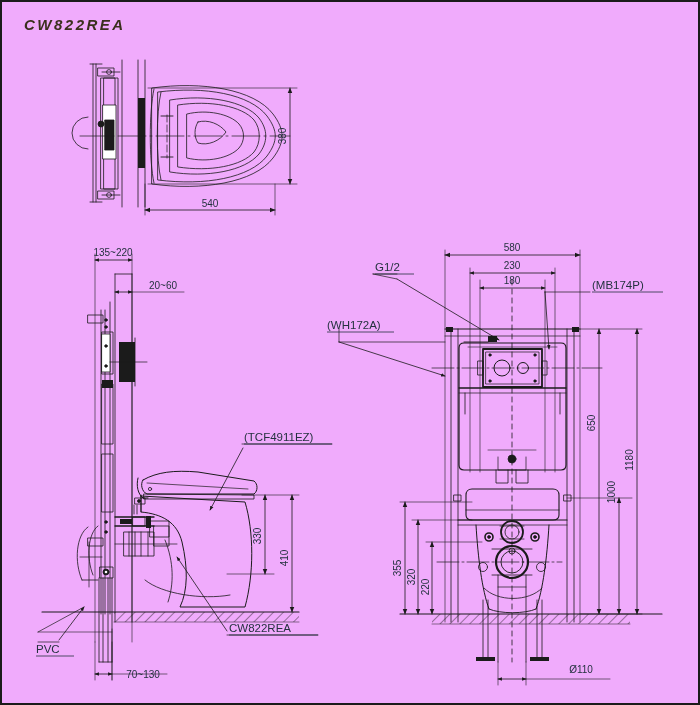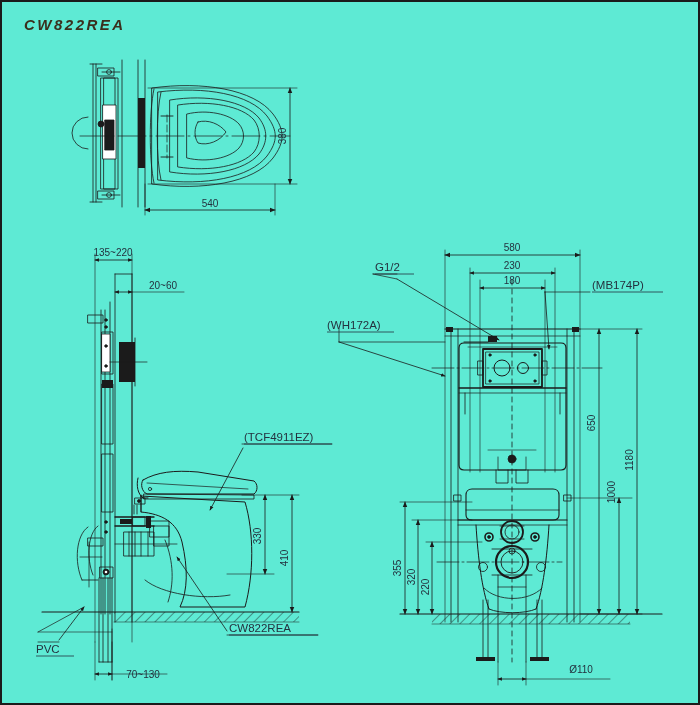--- a/index.html
+++ b/index.html
@@ -1,17 +1,17 @@
 <!DOCTYPE html>
 <html><head>
 <meta charset="utf-8">
 <style>
   html,body{margin:0;padding:0;background:#ffffff;}
   body{width:700px;height:705px;overflow:hidden;font-family:"Liberation Sans",sans-serif;}
-  #sheet{position:relative;width:700px;height:705px;box-sizing:border-box;border:2px solid #1b1b1b;background:#5eead4;}
+  #sheet{position:relative;width:700px;height:705px;box-sizing:border-box;border:2px solid #1b1b1b;background:#f0abfc;}
   #title{position:absolute;left:22px;top:14px;font-size:15px;font-weight:bold;font-style:italic;letter-spacing:2.5px;color:#3a2f1d;font-family:"Liberation Sans",sans-serif;}
   svg{position:absolute;left:0;top:0;}
   .dim{font-family:"Liberation Sans",sans-serif;font-size:10px;fill:#24323f;}
   .lbl{font-family:"Liberation Sans",sans-serif;font-size:11.5px;fill:#24323f;}
 </style>
 </head>
 <body>
 
 <div id="sheet">
 

